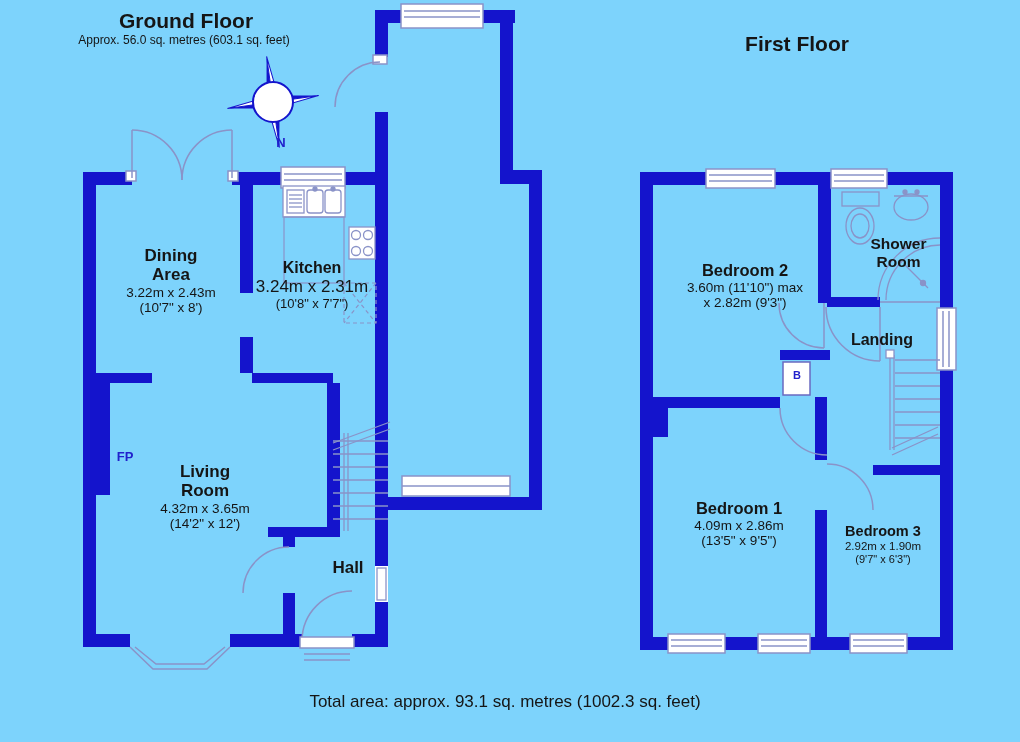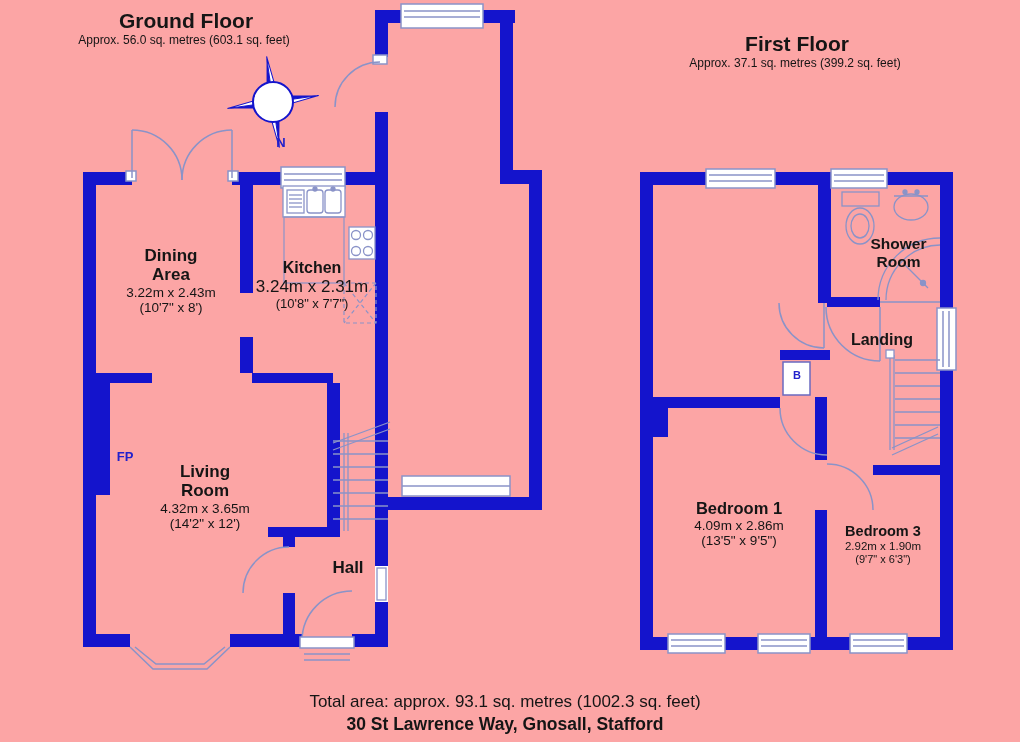--- a/index.html
+++ b/index.html
@@ -1,16 +1,16 @@
 <!DOCTYPE html>
 <html><head>
 <meta charset="utf-8">
 <style>
   html,body{margin:0;padding:0;background:#ffffff;}
-  #canvas{position:relative;width:1020px;height:742px;background:#fca5a5;overflow:hidden;
+  #canvas{position:relative;width:1020px;height:742px;background:#7dd3fc;overflow:hidden;
           font-family:"Liberation Sans", sans-serif;color:#151515;}
   svg{position:absolute;left:0;top:0;}
   .lbl{position:absolute;transform:translateX(-50%);text-align:center;line-height:1.14;white-space:nowrap;}
   .floor-title{font-size:21px;font-weight:bold;}
   .floor-sub{font-size:12px;}
   .rname{font-size:17px;font-weight:bold;}
   .rdim{font-size:13.5px;}
   .sm .rname{font-size:14.5px;}
   .sm .rdim{font-size:11.5px;}
   .med .rname{font-size:15.5px;margin-left:21px;}
@@ -268,21 +268,20 @@
       <line x1="892" y1="455" x2="938" y2="434"></line>
       <line x1="892" y1="448" x2="938" y2="427"></line>
     </g>
   </g>
 </svg>
 
   <div class="lbl floor-title" style="left:186px;top:9px">Ground Floor</div>
   <div class="lbl floor-sub" style="left:184px;top:34px">Approx. 56.0 sq. metres (603.1 sq. feet)</div>
 
   <div class="lbl floor-title" style="left:797px;top:32px">First Floor</div>
-  <div class="lbl floor-sub" style="left:795px;top:57px">Approx. 37.1 sq. metres (399.2 sq. feet)</div>
 
   <div class="lbl n-lbl blue" style="left:281px;top:136px">N</div>
 
   <div class="lbl" style="left:171px;top:246px">
     <div class="rname">Dining</div>
     <div class="rname">Area</div>
     <div class="rdim">3.22m x 2.43m</div>
     <div class="rdim">(10'7" x 8')</div>
   </div>
 
@@ -299,20 +298,25 @@
     <div class="rdim">4.32m x 3.65m</div>
     <div class="rdim">(14'2" x 12')</div>
   </div>
 
   <div class="lbl" style="left:348px;top:558px">
     <div class="rname">Hall</div>
   </div>
 
   <div class="lbl fp-lbl blue" style="left:125px;top:450px">FP</div>
 
+  <div class="lbl" style="left:745px;top:261px">
+    <div class="rname" style="font-size:16.5px">Bedroom 2</div>
+    <div class="rdim">3.60m (11'10") max</div>
+    <div class="rdim">x 2.82m (9'3")</div>
+  </div>
 
   <div class="lbl med" style="left:888px;top:235px">
     <div class="rname">Shower</div>
     <div class="rname">Room</div>
   </div>
 
   <div class="lbl" style="left:882px;top:331px">
     <div class="rname" style="font-size:16px">Landing</div>
   </div>
 
@@ -324,15 +328,14 @@
     <div class="rdim">(13'5" x 9'5")</div>
   </div>
 
   <div class="lbl sm" style="left:883px;top:523px">
     <div class="rname">Bedroom 3</div>
     <div class="rdim">2.92m x 1.90m</div>
     <div class="rdim" style="font-size:11px">(9'7" x 6'3")</div>
   </div>
 
   <div class="lbl footer-total" style="left:505px;top:692px">Total area: approx. 93.1 sq. metres (1002.3 sq. feet)</div>
-  <div class="lbl footer-address" style="left:505px;top:715px">30 St Lawrence Way, Gnosall, Stafford</div>
 
 </div>
 
 </body></html>

